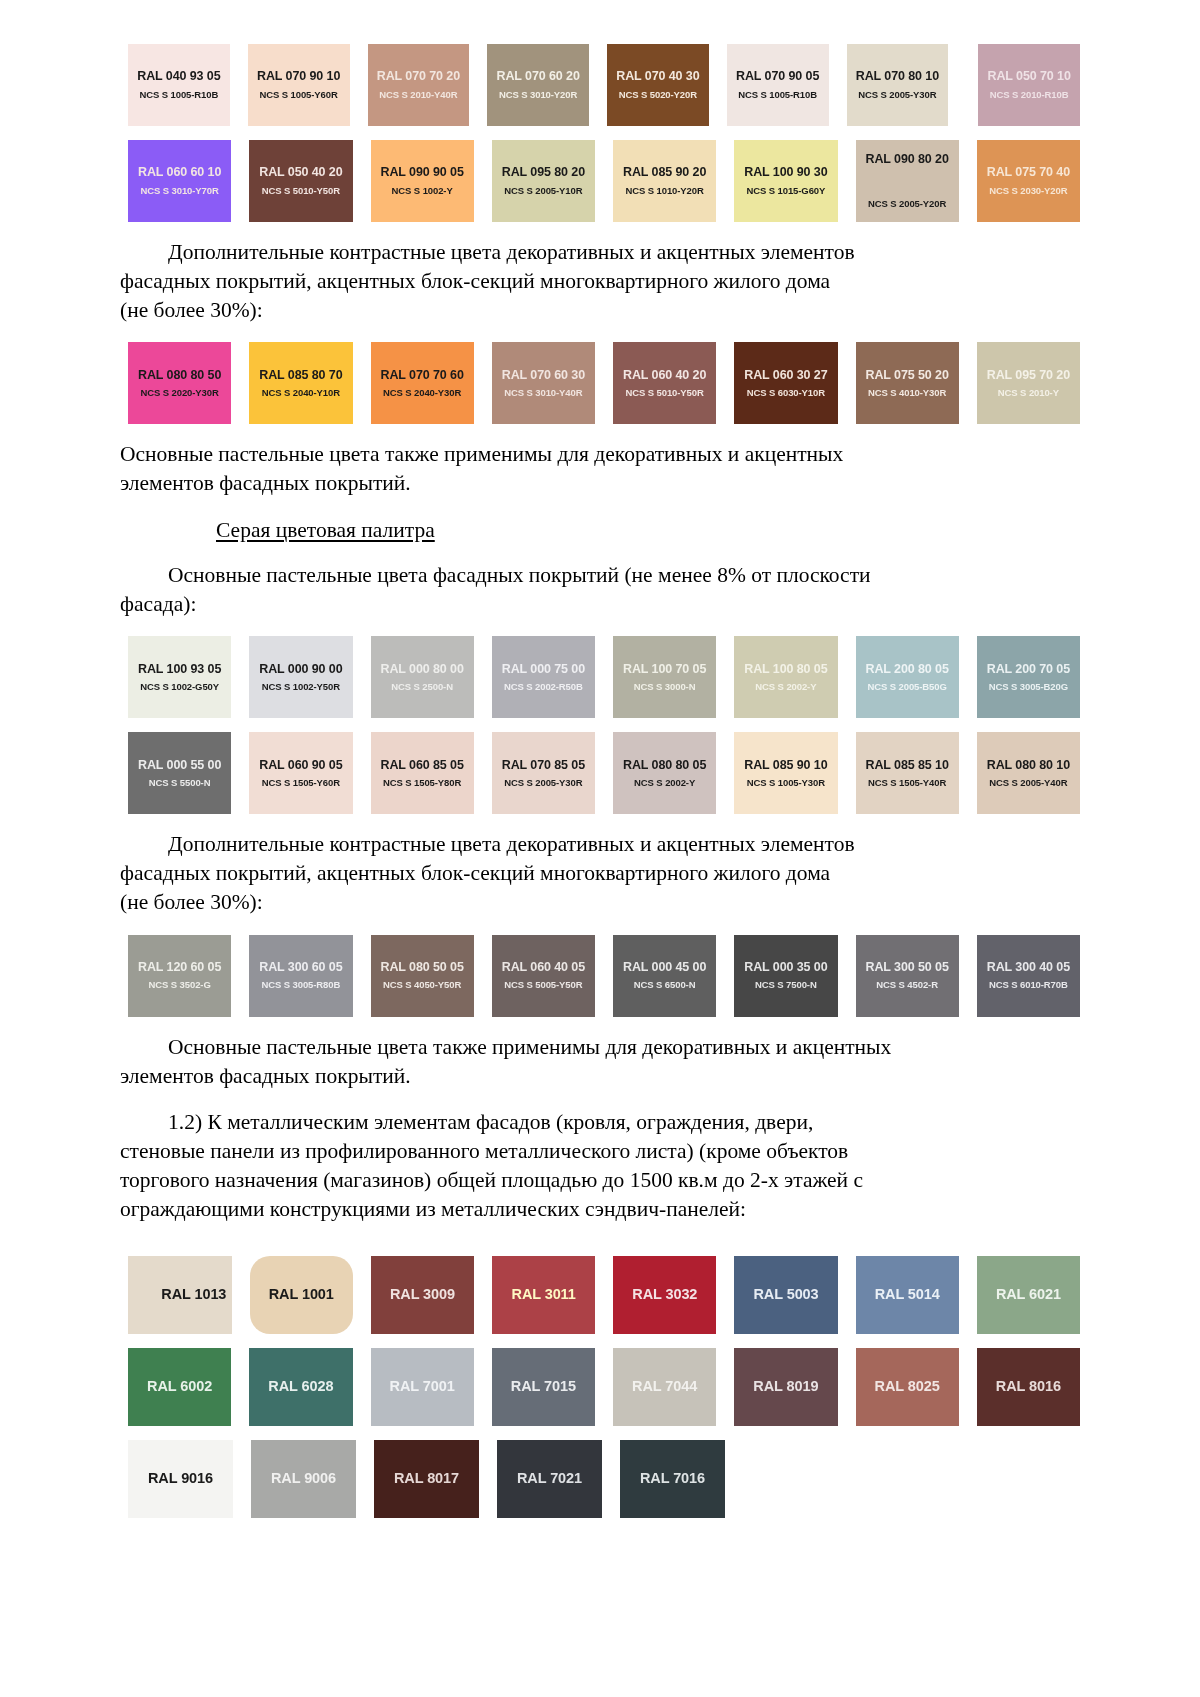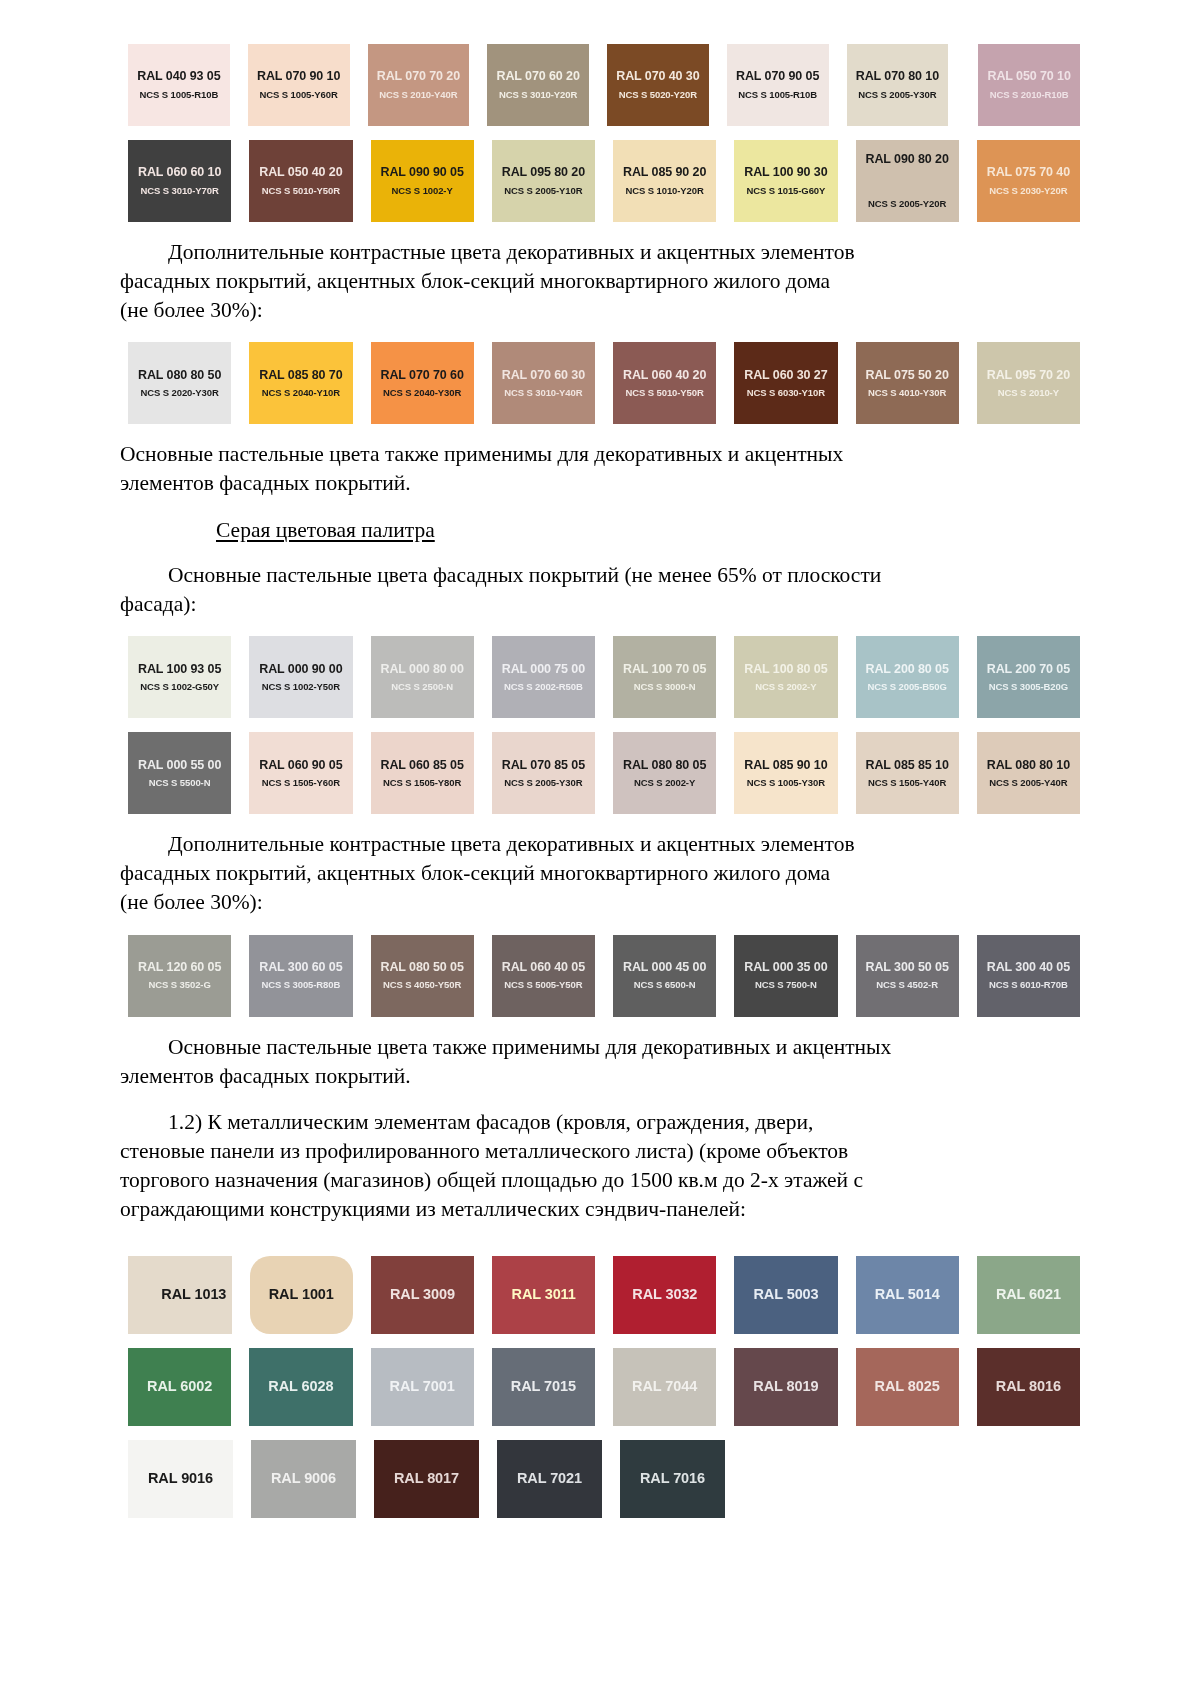--- a/index.html
+++ b/index.html
@@ -131,29 +131,29 @@
         <div class="swatch" style="background: rgb(226, 219, 203); color: rgb(26, 26, 26);">
           <div class="ral">RAL 070 80 10</div>
           <div class="ncs">NCS S 2005-Y30R</div>
         </div>
         <div class="swatch" style="background: rgb(197, 163, 174); color: rgb(239, 226, 230); margin-left: 12px;">
           <div class="ral">RAL 050 70 10</div>
           <div class="ncs">NCS S 2010-R10B</div>
         </div>
       </div>
     <div class="swatch-row indent">
-        <div class="swatch" style="background: #404040; color: rgb(242, 229, 226);">
+        <div class="swatch" style="background: #8b5cf6; color: rgb(242, 229, 226);">
           <div class="ral">RAL 060 60 10</div>
           <div class="ncs">NCS S 3010-Y70R</div>
         </div>
         <div class="swatch" style="background: rgb(110, 65, 56); color: rgb(241, 228, 224);">
           <div class="ral">RAL 050 40 20</div>
           <div class="ncs">NCS S 5010-Y50R</div>
         </div>
-        <div class="swatch" style="background: #eab308; color: rgb(26, 26, 26); justify-content: center;">
+        <div class="swatch" style="background: #fdba74; color: rgb(26, 26, 26); justify-content: center;">
           <div class="ral">RAL 090 90 05</div>
           <div class="ncs">NCS S 1002-Y</div>
         </div>
         <div class="swatch" style="background: rgb(214, 211, 171); color: rgb(26, 26, 26);">
           <div class="ral">RAL 095 80 20</div>
           <div class="ncs">NCS S 2005-Y10R</div>
         </div>
         <div class="swatch" style="background: rgb(242, 223, 182); color: rgb(26, 26, 26);">
           <div class="ral">RAL 085 90 20</div>
           <div class="ncs">NCS S 1010-Y20R</div>
@@ -172,21 +172,21 @@
         </div>
       </div>
 
     <div class="block">
       <p class="para indent">Дополнительные контрастные цвета декоративных и акцентных элементов</p>
       <p class="para">фасадных покрытий, акцентных блок-секций многоквартирного жилого дома</p>
       <p class="para">(не более 30%):</p>
     </div>
 
     <div class="swatch-row indent">
-        <div class="swatch" style="background: #e5e5e5; color: rgb(26, 26, 26); text-align: center;">
+        <div class="swatch" style="background: #ec4899; color: rgb(26, 26, 26); text-align: center;">
           <div class="ral">RAL 080 80 50</div>
           <div class="ncs">NCS S 2020-Y30R</div>
         </div>
         <div class="swatch" style="background: rgb(251, 195, 58); color: rgb(26, 26, 26);">
           <div class="ral">RAL 085 80 70</div>
           <div class="ncs">NCS S 2040-Y10R</div>
         </div>
         <div class="swatch" style="background: rgb(245, 146, 70); color: rgb(26, 26, 26);">
           <div class="ral">RAL 070 70 60</div>
           <div class="ncs">NCS S 2040-Y30R</div>
@@ -216,21 +216,21 @@
     <div class="block">
       <p class="para">Основные пастельные цвета также применимы для декоративных и акцентных</p>
       <p class="para">элементов фасадных покрытий.</p>
     </div>
 
     <p class="para indent">
       <span class="heading-underline">Серая цветовая палитра</span>
     </p>
 
     <div class="block">
-      <p class="para indent">Основные пастельные цвета фасадных покрытий (не менее 65% от плоскости</p>
+      <p class="para indent">Основные пастельные цвета фасадных покрытий (не менее 8% от плоскости</p>
       <p class="para">фасада):</p>
     </div>
 
     <div class="swatch-row indent">
         <div class="swatch" style="background: rgb(236, 238, 228); color: rgb(26, 26, 26);">
           <div class="ral">RAL 100 93 05</div>
           <div class="ncs">NCS S 1002-G50Y</div>
         </div>
         <div class="swatch" style="background: rgb(221, 222, 226); color: rgb(26, 26, 26);">
           <div class="ral">RAL 000 90 00</div>

